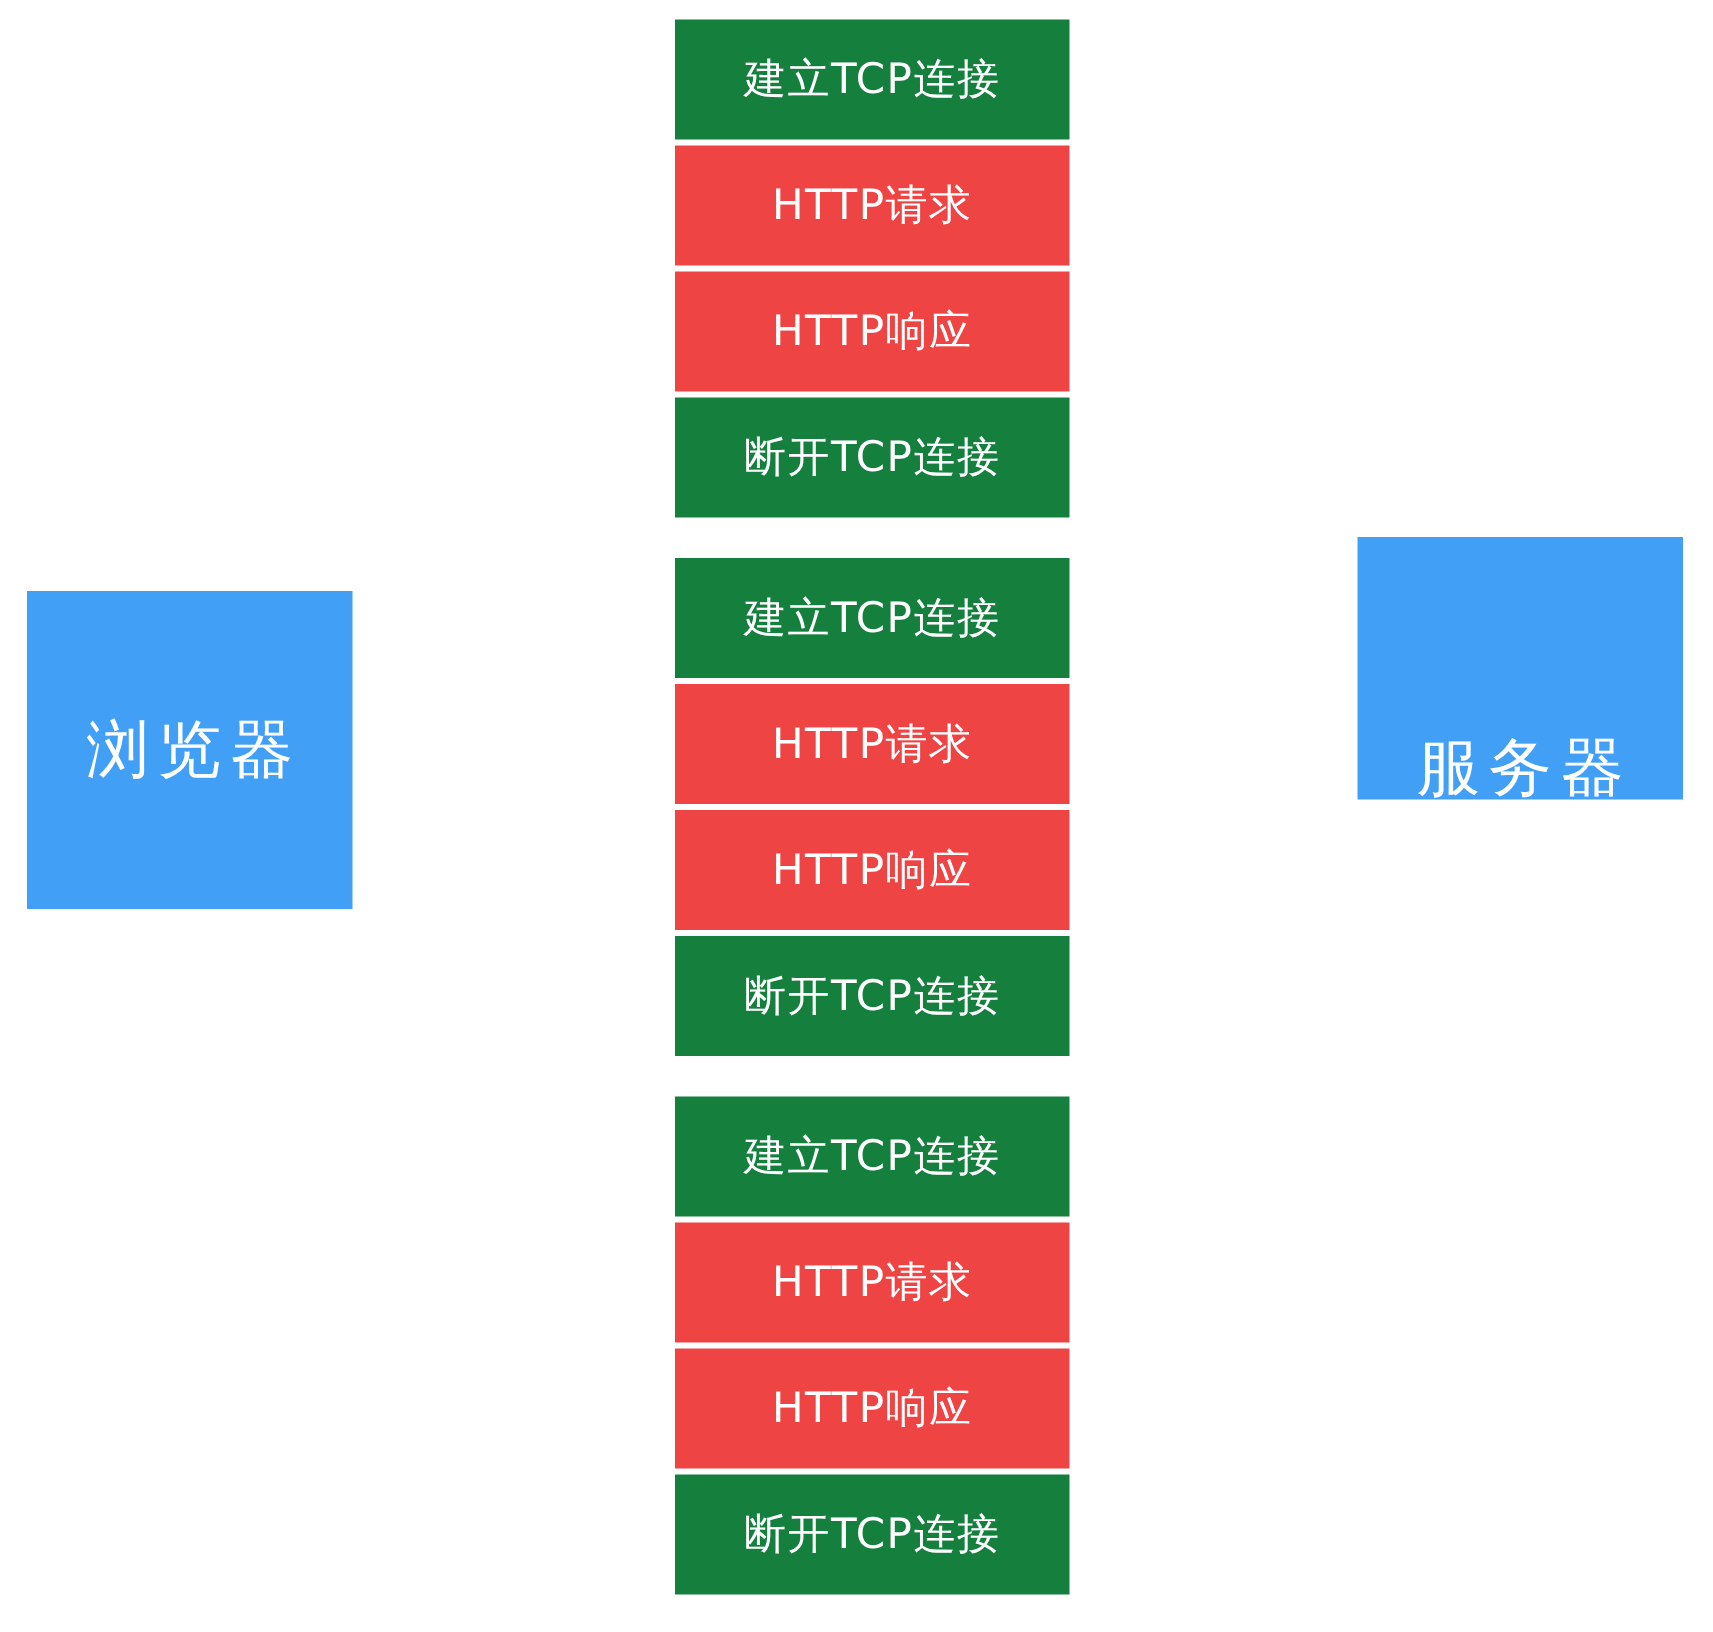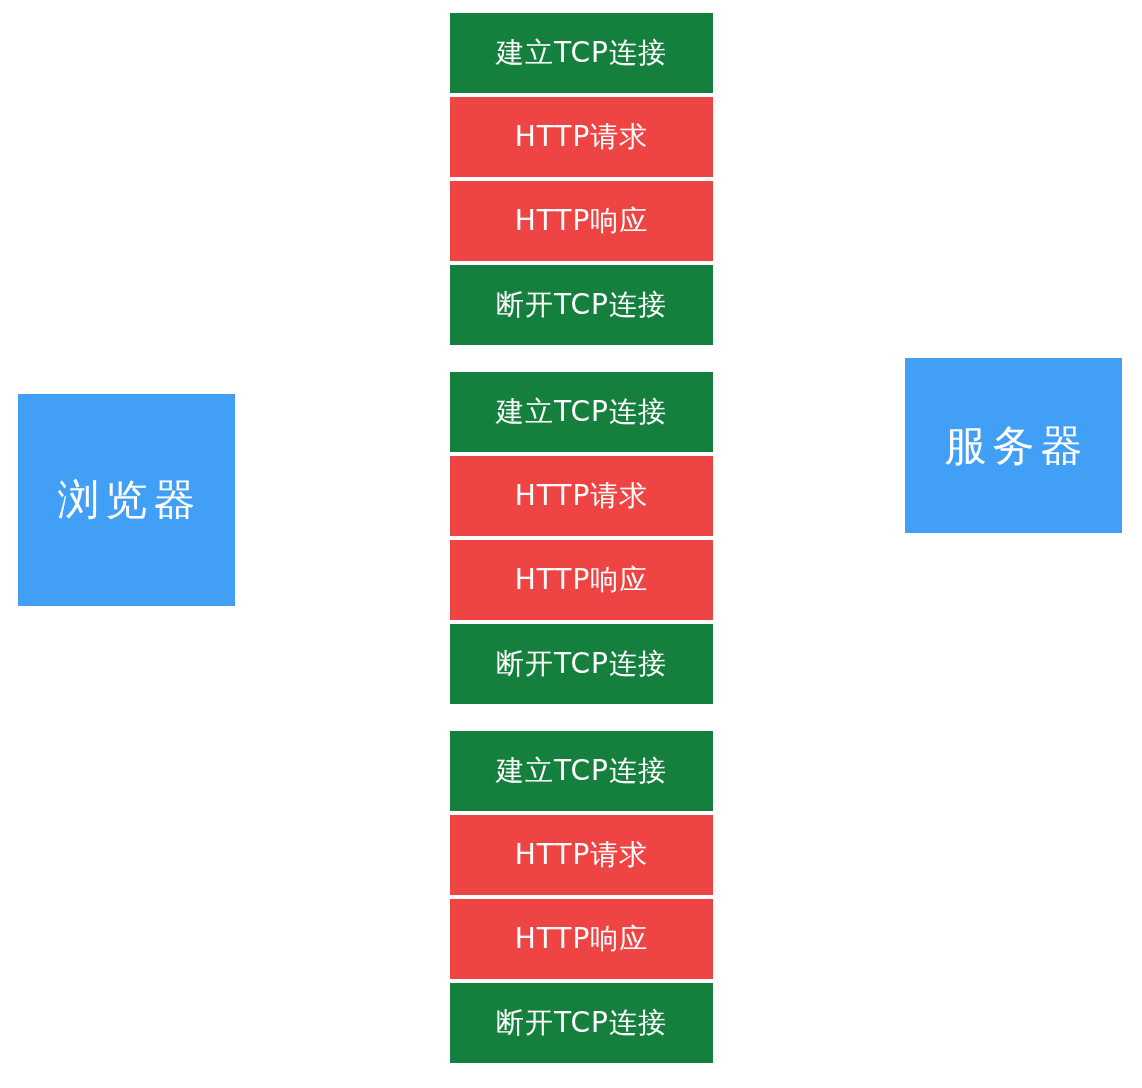--- a/index.html
+++ b/index.html
@@ -38,20 +38,21 @@
     top: 370px;
     width: 217px;
     height: 212px;
     margin-top: 24px;
   }
   #server-box {
     left: 905px;
     top: 358px;
     width: 217px;
     height: 175px;
+    align-items: flex-end;
   }
 
   
   #exchange-column {
     position: absolute;
     left: 450px;
     top: 13px;
     width: 263px;
   }
   .exchange-group {

